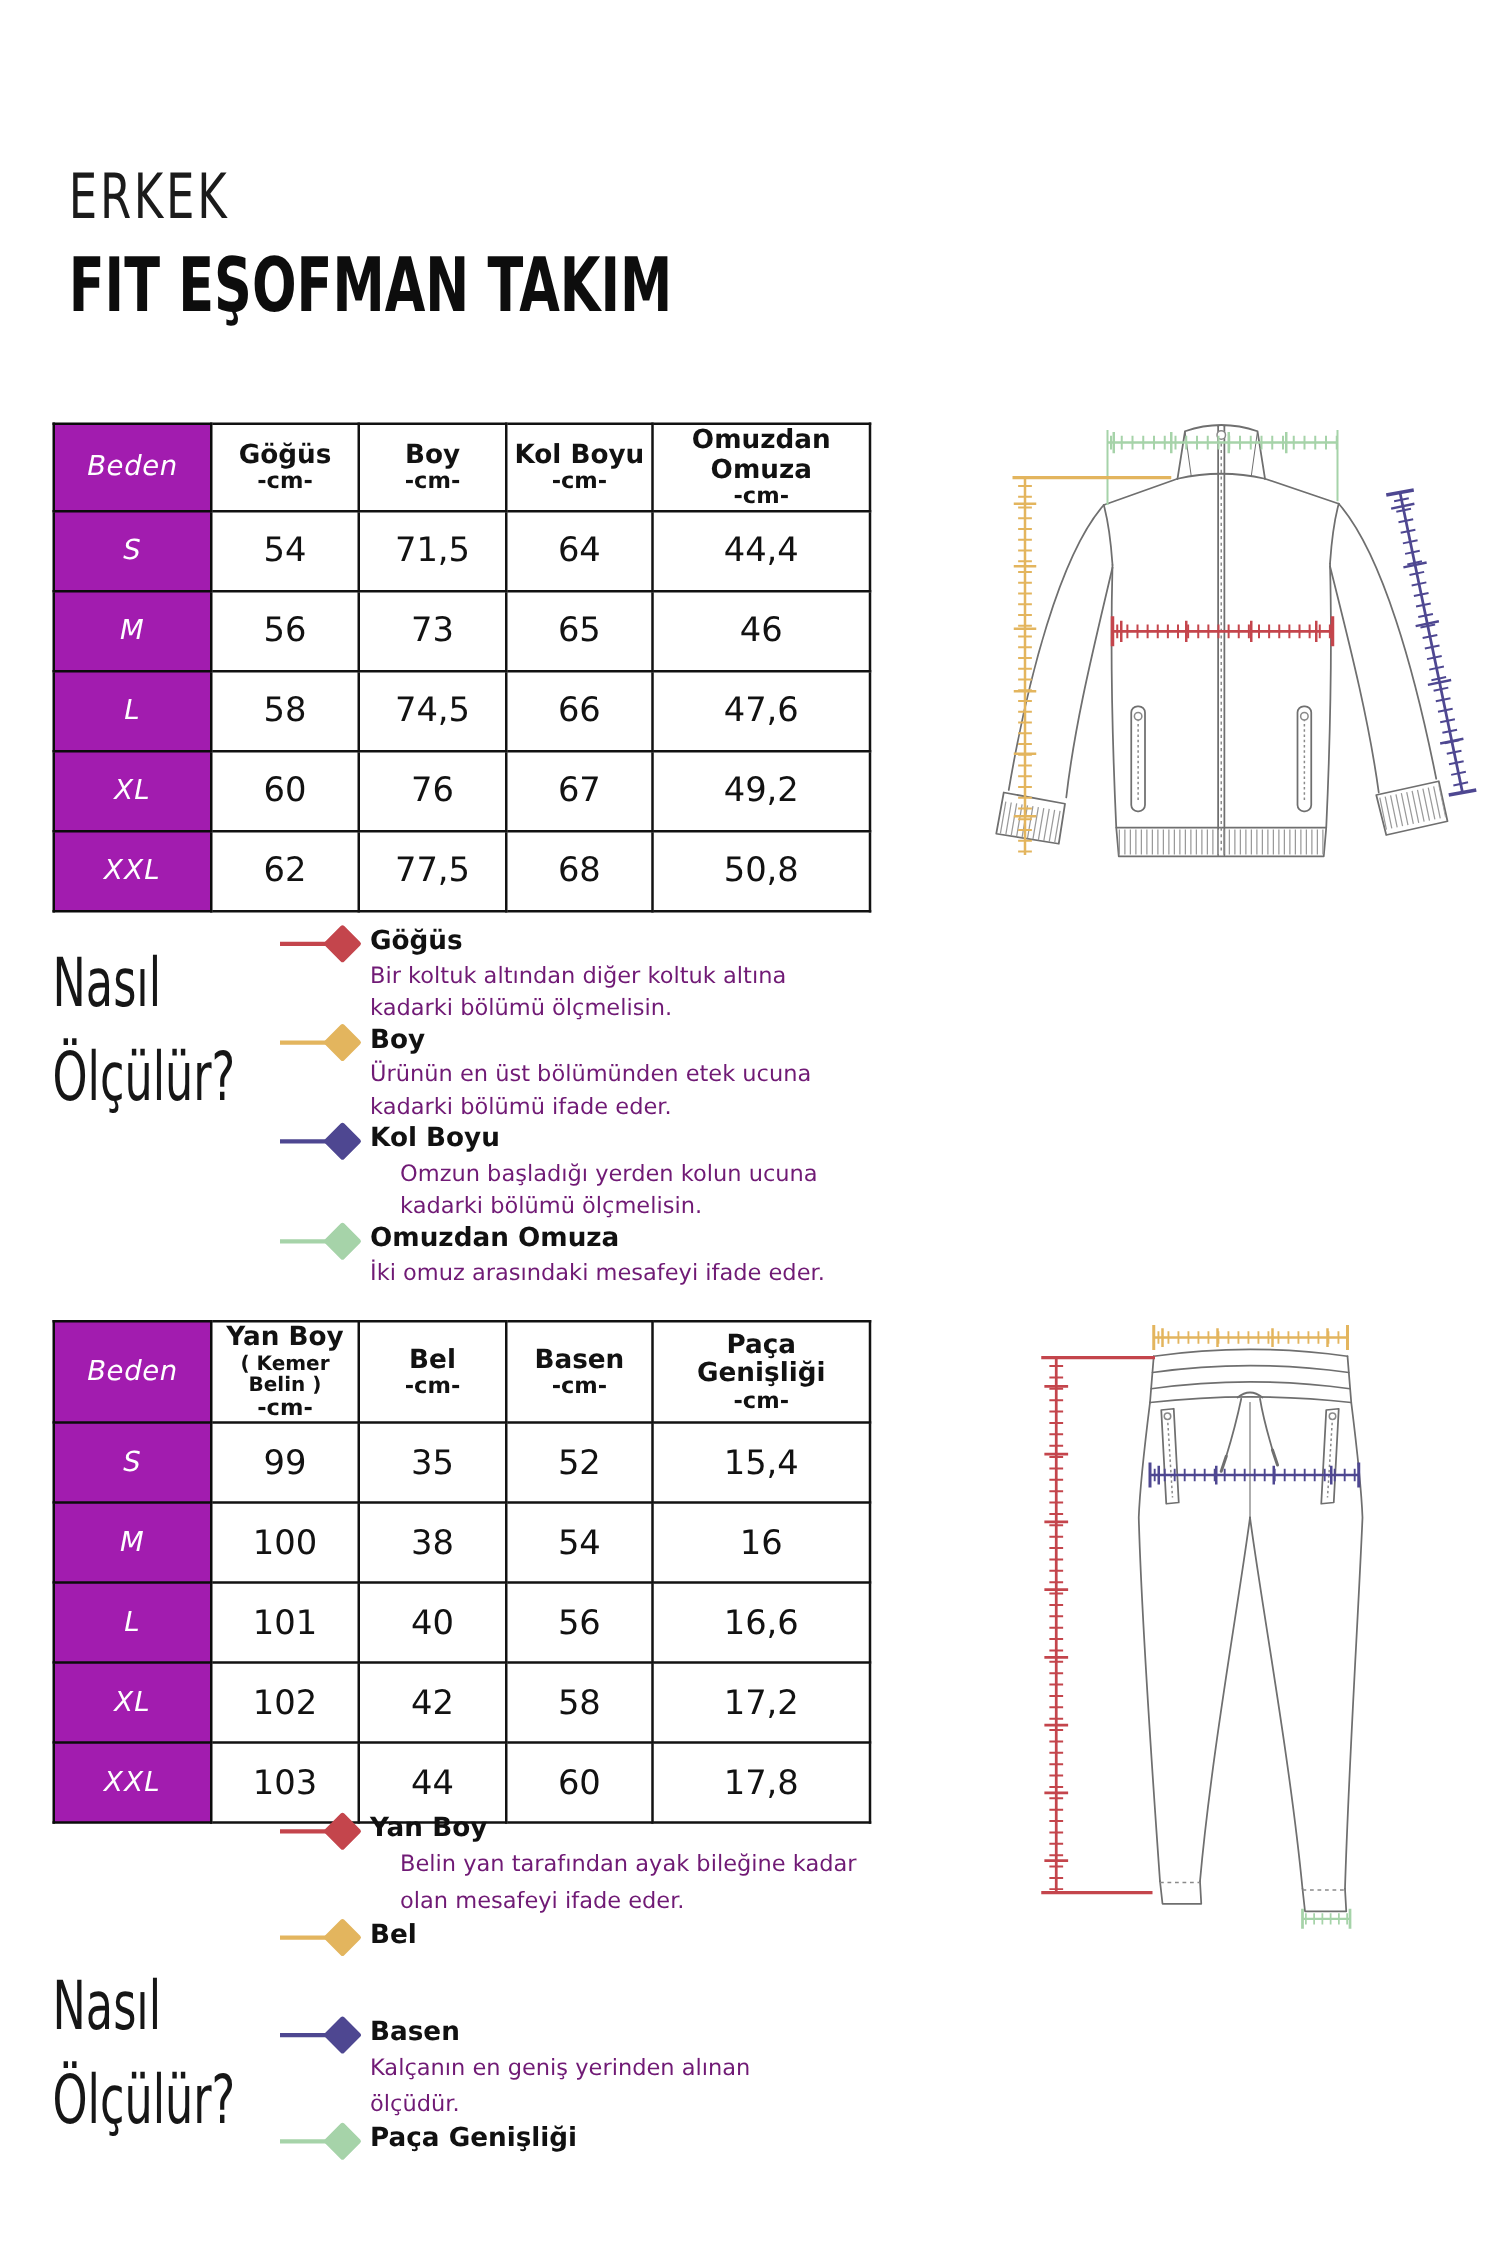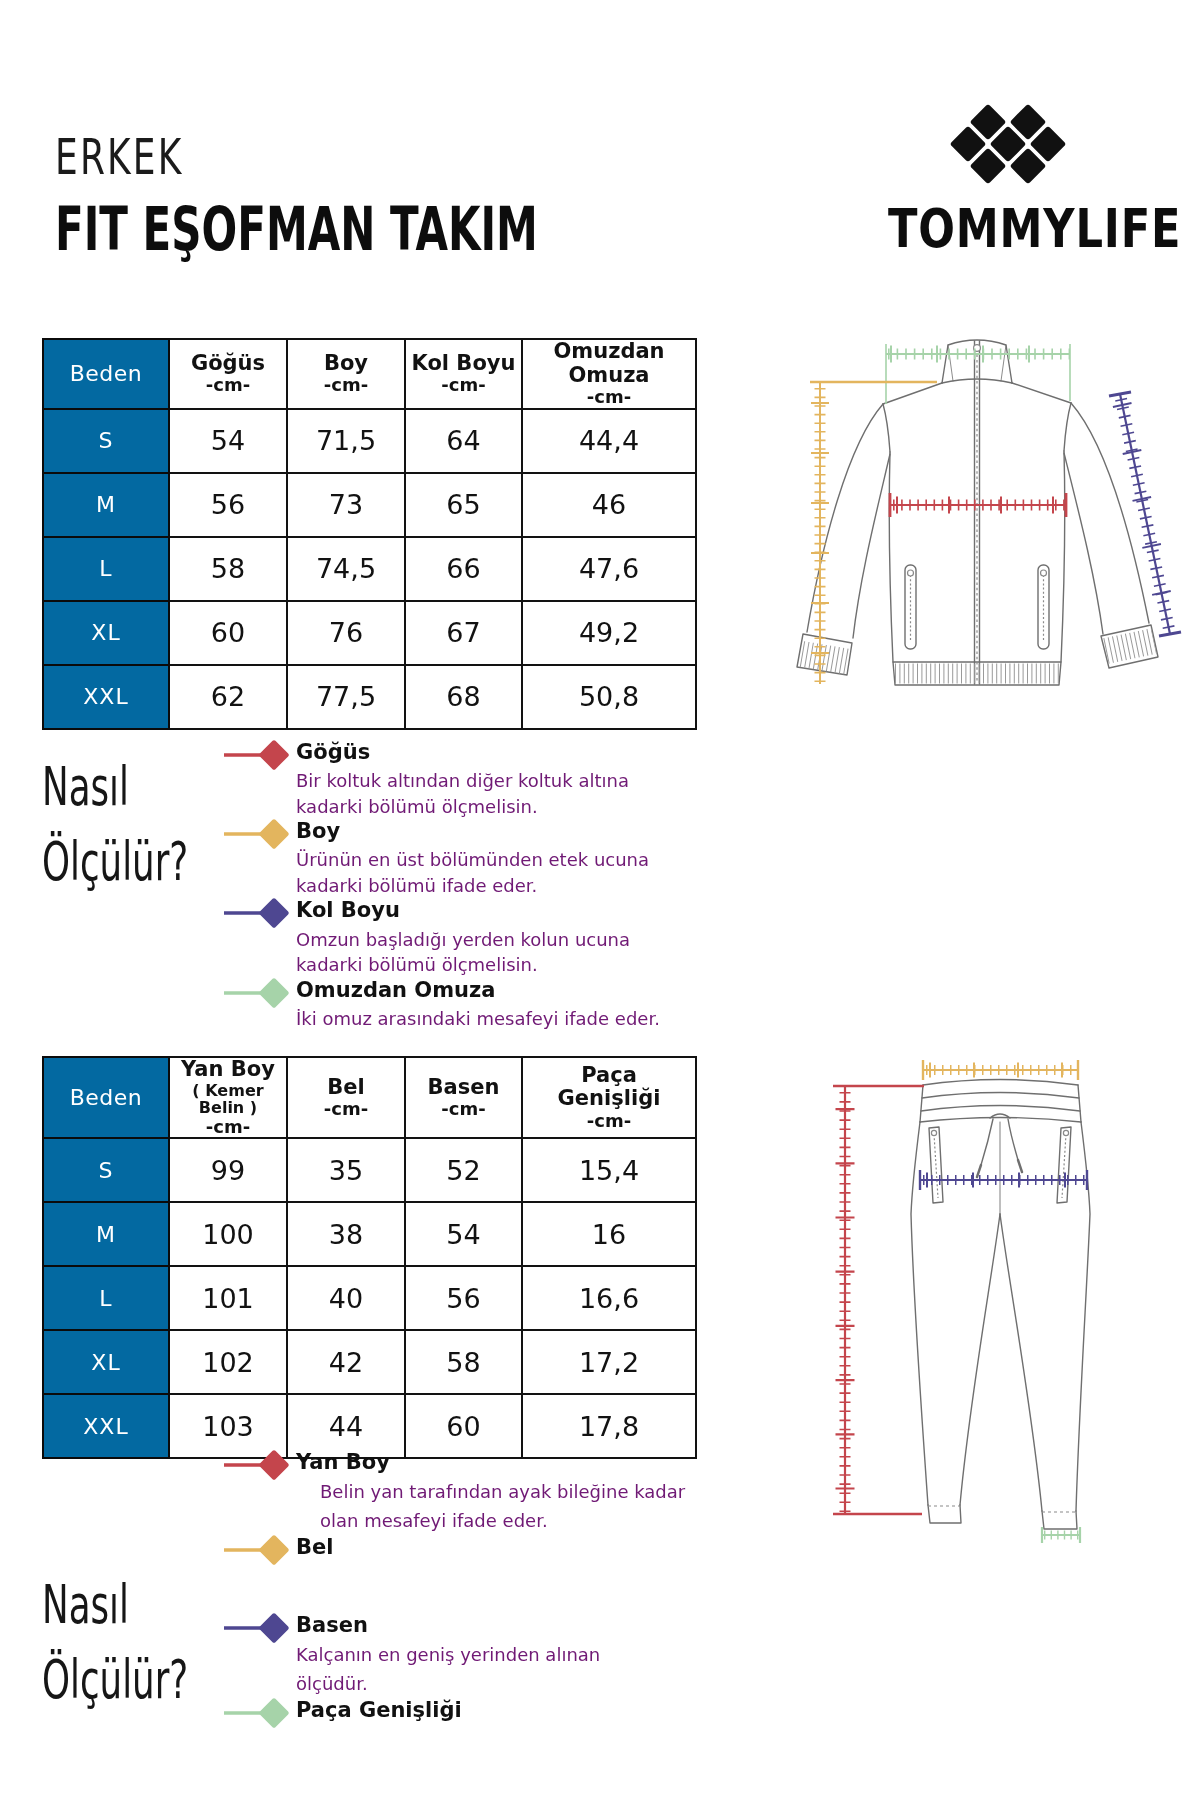--- a/index.html
+++ b/index.html
@@ -14,21 +14,21 @@
   .brand{position:absolute;left:858px;top:92px;width:300px;text-align:center;}
   .brand-name{font-size:54px;font-weight:700;letter-spacing:1px;white-space:nowrap;
               transform:scaleX(.80);transform-origin:center top;color:#0d0d0d;line-height:1;margin-top:4px;}
   
   table.size-table{position:absolute;border-collapse:collapse;table-layout:fixed;background:#fff;}
   #table-jacket{left:42px;top:338px;}
   #table-pants{left:42px;top:1056px;}
   .size-table th,.size-table td{border:2.6px solid #121212;padding:0;text-align:center;vertical-align:middle;}
   .size-table thead th{height:66px;}
   .size-table tbody tr{height:64px;}
-  .size-table .blackcell{background:#0369a1;color:#fff;border-color:#0b0b0b;}
+  .size-table .blackcell{background:#a21caf;color:#fff;border-color:#0b0b0b;font-style:italic;}
   .size-head{font-size:22px;font-weight:400;letter-spacing:.5px;}
   .h-label{font-size:21px;line-height:1.12;}
   .h-note{font-size:16px;line-height:1.1;}
   .h-unit{font-size:18px;line-height:1.15;}
   .col-last .h-label{max-width:118px;margin:0 auto;}
   .size-table td{font-size:27px;}
   .size-table tbody th{font-size:22px;font-weight:400;letter-spacing:1px;}
   
   #jacket-svg{position:absolute;left:690px;top:282px;}
   #pants-svg{position:absolute;left:690px;top:922px;}
@@ -44,48 +44,34 @@
            transform:scaleX(.66);transform-origin:left top;color:#161616;}
   #measure-jacket .m-title{top:10px;}
   #measure-pants .m-title{top:118px;}
   .m-items{margin-left:182px;display:flex;flex-direction:column;}
   .m-item{display:flex;align-items:flex-start;min-height:78px;}
   .m-item svg{flex:0 0 70px;margin-top:-2px;}
   .m-text{margin-left:4px;}
   .m-head{font-size:21px;font-weight:700;line-height:1.15;color:#111;}
   .m-desc{font-size:18px;line-height:1.42;color:#701a75;margin-top:4px;max-width:478px;}
   #measure-pants .m-desc{line-height:1.58;}
-  #measure-jacket .m-item:nth-child(3) .m-desc{max-width:422px;}
+  #measure-jacket .m-item:nth-child(3) .m-desc{max-width:422px;margin-left:24px;}
   #measure-pants .m-item:nth-child(1) .m-desc{max-width:432px;margin-left:24px;}
   #measure-pants .m-item:nth-child(3) .m-desc{max-width:345px;}
 </style>
 </head>
 <body>
 
 <div class="page">
 
   <div class="titles">
     <div class="title-light">ERKEK</div>
     <div class="title-bold">FIT EŞOFMAN TAKIM</div>
   </div>
 
-  <div class="brand">
-    <svg width="160" height="102" viewBox="0 0 160 102">
-      <g fill="#111">
-        <rect x="47" y="17" width="26" height="26" rx="3" transform="rotate(45 60 30)"></rect>
-        <rect x="87" y="17" width="26" height="26" rx="3" transform="rotate(45 100 30)"></rect>
-        <rect x="27" y="39" width="26" height="26" rx="3" transform="rotate(45 40 52)"></rect>
-        <rect x="67" y="39" width="26" height="26" rx="3" transform="rotate(45 80 52)"></rect>
-        <rect x="107" y="39" width="26" height="26" rx="3" transform="rotate(45 120 52)"></rect>
-        <rect x="47" y="61" width="26" height="26" rx="3" transform="rotate(45 60 74)"></rect>
-        <rect x="87" y="61" width="26" height="26" rx="3" transform="rotate(45 100 74)"></rect>
-      </g>
-    </svg>
-    <div class="brand-name">TOMMYLIFE</div>
-  </div>
 
   <table class="size-table" id="table-jacket">
     <colgroup>
         <col style="width:126px">
         <col style="width:118px">
         <col style="width:118px">
         <col style="width:117px">
         <col style="width:174px">
       </colgroup>
     <thead>

